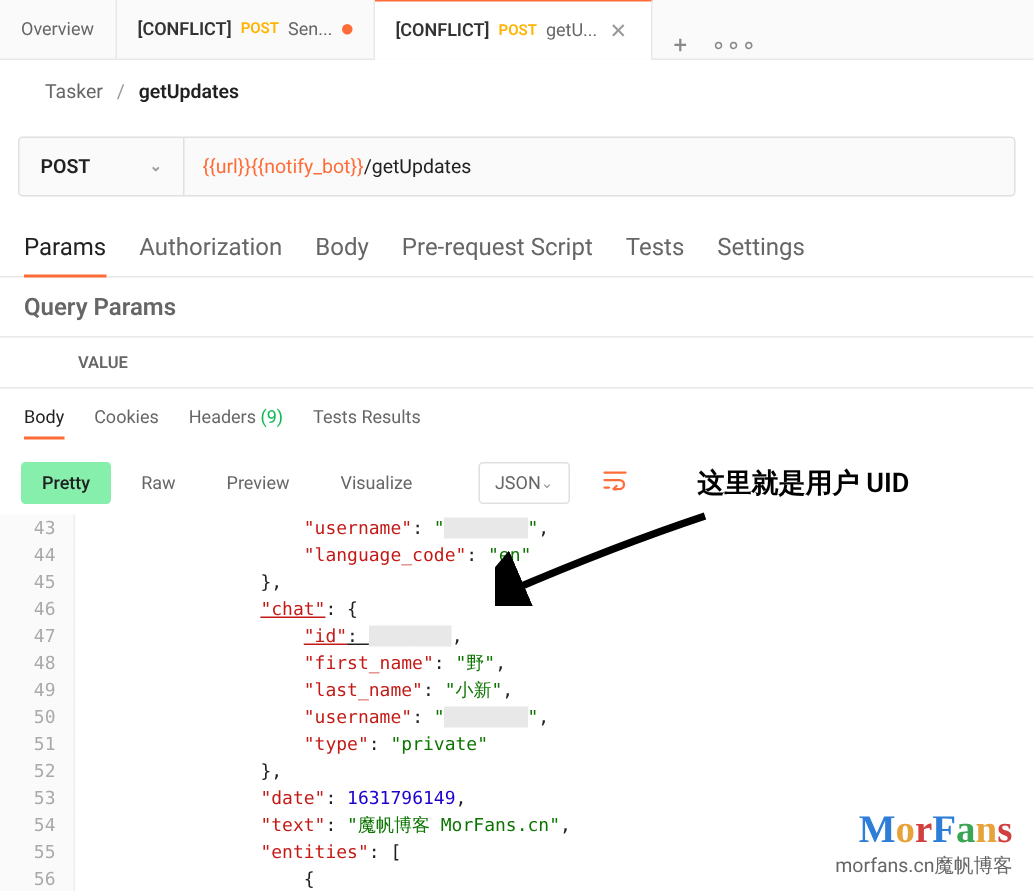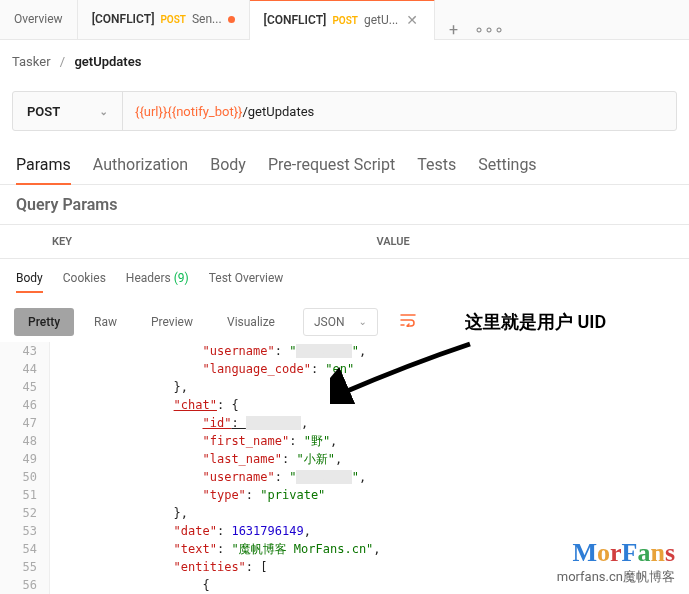--- a/index.html
+++ b/index.html
@@ -7,21 +7,21 @@
 .tabs{display:flex;align-items:flex-end;border-bottom:1px solid #e8e8e8;height:40px;background:#fafafa}
 .tab{padding:0 14px;height:40px;display:flex;align-items:center;gap:6px;font-size:12px;color:#666;border-right:1px solid #e8e8e8;cursor:pointer;position:relative}
 .tab.active{background:#fff;border-top:2px solid #ff6c37}
 .tab.active::after{content:"";position:absolute;bottom:-1px;left:0;right:0;height:1px;background:#fff}
 .conflict{font-weight:600;color:#333}
 .method-badge{color:#ffb400;font-size:10px;font-weight:600}
 .dot-orange{width:7px;height:7px;border-radius:50%;background:#ff6c37}
 .close-x{color:#999;font-size:14px;padding:0 2px}
 .tab-actions{display:flex;align-items:center;gap:16px;padding:0 14px}
 .plus,.dots{color:#888;font-size:16px}
-.breadcrumb{padding:14px 12px;font-size:13px;color:#666}
+.breadcrumb{padding:14px 30px;font-size:13px;color:#666}
 .breadcrumb .sep{margin:0 6px;color:#999}
 .breadcrumb .name{color:#212121;font-weight:600}
 .url-row{margin:8px 12px;display:flex;border:1px solid #e0e0e0;border-radius:3px;height:40px;align-items:center;background:#fafafa}
 .method-sel{width:110px;padding:0 14px;display:flex;align-items:center;justify-content:space-between;font-weight:600;color:#212121;border-right:1px solid #e0e0e0;height:100%}
 .chev{color:#999;font-size:10px}
 .url-input{flex:1;padding:0 12px;font-size:13px;color:#212121}
 .var{color:#ff6c37}
 .req-tabs{display:flex;gap:22px;padding:10px 16px 0;border-bottom:1px solid #e8e8e8;font-size:16px;color:#666}
 .req-tab{padding:6px 0 10px;cursor:pointer;position:relative}
 .req-tab.active{color:#212121}
@@ -31,22 +31,22 @@
 .kv-head{display:flex;border-top:1px solid #e8e8e8;border-bottom:1px solid #e8e8e8;font-size:11px;font-weight:600;color:#666}
 .kv-head>div{padding:10px 12px}
 .kh-chk{width:40px}
 .kh-key{flex:1;padding-left:12px}
 .kh-val{flex:1}
 .resp-tabs{display:flex;gap:20px;padding:12px 16px 8px;font-size:12px;color:#666}
 .resp-tab{cursor:pointer;padding-bottom:6px}
 .resp-tab.active{color:#212121;border-bottom:2px solid #ff6c37}
 .view-row{display:flex;align-items:center;gap:6px;padding:6px 14px}
 .vbtn{padding:7px 14px;font-size:12px;color:#666;border-radius:3px;cursor:pointer}
-.vbtn.active{background:#a3a3a3;color:#212121;font-weight:500}
-.fmt-sel{display:flex;align-items:center;gap:14px;padding:6px 10px;border:1px solid #e0e0e0;border-radius:3px;font-size:12px;color:#666;margin-left:8px}
+.vbtn.active{background:#86efac;color:#212121;font-weight:500}
+.fmt-sel{display:flex;align-items:center;gap:0;padding:6px 10px;border:1px solid #e0e0e0;border-radius:3px;font-size:12px;color:#666;margin-left:24px}
 .wrap-btn{margin-left:8px;padding:6px 8px;color:#ff6c37;border-radius:3px;cursor:pointer}
 .code{font-family:Consolas,Monaco,monospace;font-size:12px;line-height:1.5}
 .ln{display:flex}
 .gutter{width:50px;text-align:right;padding-right:12px;color:#aaa;user-select:none;background:#fafafa;border-right:1px solid #eee}
 .cline{padding-left:8px;white-space:pre}
 .k{color:#c41a16}
 .s{color:#0b7500}
 .n{color:#1c00cf}
 .p{color:#212121}
 .redact{background:#e8e8e8;color:#e8e8e8;padding:0 24px}
@@ -104,29 +104,28 @@
   <div class="req-tab"><span>Authorization</span></div>
   <div class="req-tab"><span>Body</span></div>
   <div class="req-tab"><span>Pre-request Script</span></div>
   <div class="req-tab"><span>Tests</span></div>
   <div class="req-tab"><span>Settings</span></div>
 </div>
 
 <div class="subhead">Query Params</div>
 <div class="kv-head">
   <div class="kh-chk"></div>
-  <div class="kh-key">KEY</div>
   <div class="kh-val">VALUE</div>
 </div>
 
 <div class="resp-tabs">
   <div class="resp-tab active"><span>Body</span></div>
   <div class="resp-tab"><span>Cookies</span></div>
   <div class="resp-tab"><span>Headers</span> <span class="count">(9)</span></div>
-  <div class="resp-tab"><span>Test Overview</span></div>
+  <div class="resp-tab"><span>Tests Results</span></div>
 </div>
 
 <div class="view-row">
   <div class="vbtn active"><span>Pretty</span></div>
   <div class="vbtn"><span>Raw</span></div>
   <div class="vbtn"><span>Preview</span></div>
   <div class="vbtn"><span>Visualize</span></div>
   <div class="fmt-sel">
     <span>JSON</span>
     <span class="chev">⌄</span>

